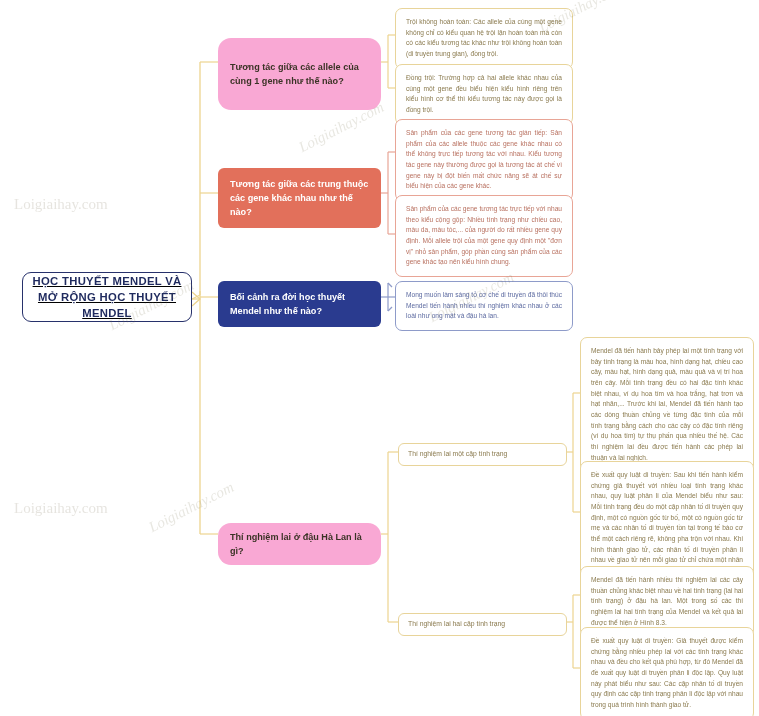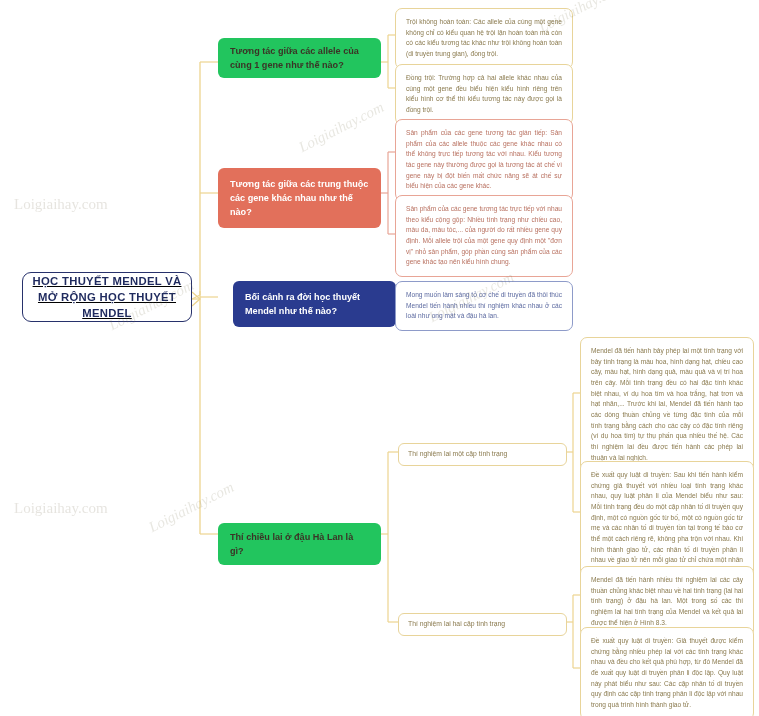--- a/index.html
+++ b/index.html
@@ -56,24 +56,24 @@
     font-size: 11.3px;
     font-weight: bold;
     color: #1f2a5e;
     letter-spacing: 0.3px;
     line-height: 1.42;
     text-transform: uppercase;
   }
 
   
   .pill-yellow {
-    background: #22c55e;
+    background: #f9a8d4;
     border: none;
-    border-radius: 6px;
-    padding: 6px 12px;
+    border-radius: 13px;
+    padding: 22px 12px;
   }
   .pill-yellow .txt {
     font-size: 9.1px;
     font-weight: bold;
     color: #3b3326;
     line-height: 1.55;
   }
 
   
   .pill-red {
@@ -253,30 +253,30 @@
   </div>
 
   <div class="node leaf leaf-red" style="left:395px; top:119px; width:178px;">
     <span class="txt">Sản phẩm của các gene tương tác gián tiếp: Sản phẩm của các allele thuộc các gene khác nhau có thể không trực tiếp tương tác với nhau. Kiểu tương tác gene này thường được gọi là tương tác át chế vì gene này bị đột biến mất chức năng sẽ át chế sự biểu hiện của các gene khác.</span>
   </div>
 
   <div class="node leaf leaf-red" style="left:395px; top:195px; width:178px;">
     <span class="txt">Sản phẩm của các gene tương tác trực tiếp với nhau theo kiểu cộng gộp: Nhiều tính trạng như chiều cao, màu da, màu tóc,... của người do rất nhiều gene quy định. Mỗi allele trội của một gene quy định một "đơn vị" nhỏ sản phẩm, góp phần cùng sản phẩm của các gene khác tạo nên kiểu hình chung.</span>
   </div>
 
-  <div class="node pill-navy" style="left:218px; top:281px; width:163px;margin-left:15px;">
+  <div class="node pill-navy" style="left:218px; top:281px; width:163px;">
     <span class="txt">Bối cảnh ra đời học thuyết Mendel như thế nào?</span>
   </div>
 
   <div class="node leaf leaf-navy" style="left:395px; top:281px; width:178px;">
     <span class="txt">Mong muốn làm sáng tỏ cơ chế di truyền đã thôi thúc Mendel tiến hành nhiều thí nghiệm khác nhau ở các loài như ong mật và đậu hà lan.</span>
   </div>
 
   <div class="node pill-yellow" style="left:218px; top:523px; width:163px; padding-top:7px; padding-bottom:7px;">
-    <span class="txt">Thí chiều lai ở đậu Hà Lan là gì?</span>
+    <span class="txt">Thí nghiệm lai ở đậu Hà Lan là gì?</span>
   </div>
 
   <div class="node sublabel" style="left:398px; top:443px; width:169px;">
     <span class="txt">Thí nghiệm lai một cặp tính trạng</span>
   </div>
 
   <div class="node sublabel" style="left:398px; top:613px; width:169px;">
     <span class="txt">Thí nghiệm lai hai cặp tính trạng</span>
   </div>
 

